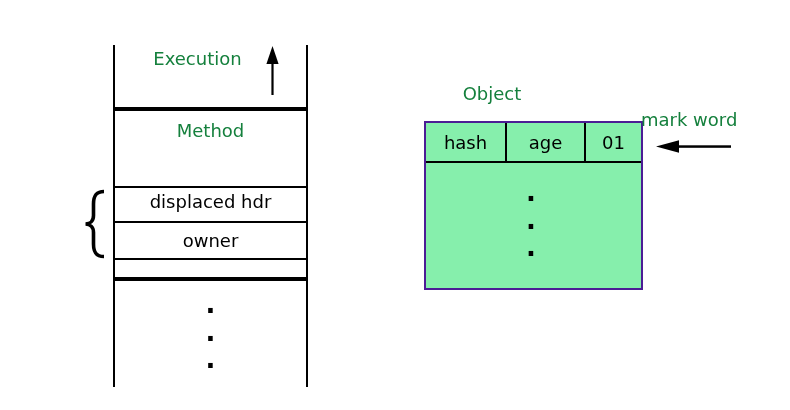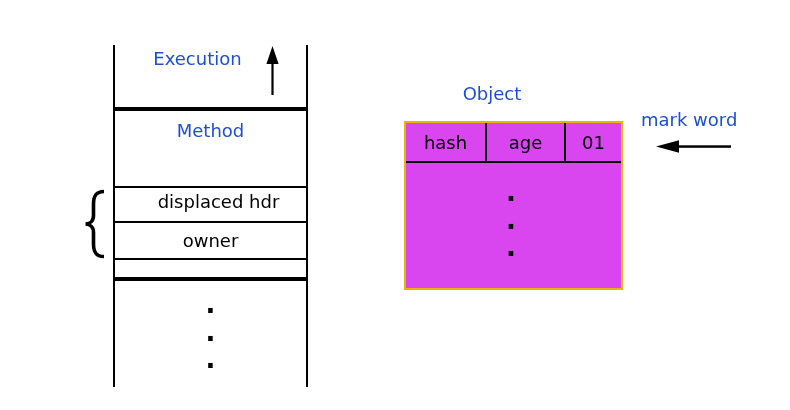--- a/index.html
+++ b/index.html
@@ -10,21 +10,21 @@
     background: #ffffff;
     font-family: "DejaVu Sans", "Liberation Sans", sans-serif;
     color: #000000;
     overflow: hidden;
   }
   .abs { position: absolute; }
   .line { position: absolute; background: #000000; }
   .txt {
     position: absolute;
     font-size: 18px;
-    color: #1d4ed8;
+    color: #15803d;
     white-space: pre;
   }
   .center2 {
     text-align: center;
     white-space: normal;
   }
   .rowcell {
     position: absolute;
     display: flex;
     align-items: center;
@@ -37,24 +37,24 @@
     flex-direction: column;
     align-items: center;
   }
   .vdots span {
     font-size: 26px;
     line-height: 27.5px;
     font-weight: bold;
   }
   .objbox {
     position: absolute;
-    left: 404px; top: 121px;
+    left: 424px; top: 121px;
     width: 215px; height: 165px;
-    border: 2px solid #eab308;
-    background: #d946ef;
+    border: 2px solid #4c1d95;
+    background: #86efac;
   }
   .objheader {
     display: flex;
     height: 38px;
     border-bottom: 2px solid #000000;
   }
   .objheader .cell {
     display: flex;
     align-items: center;
     justify-content: center;
@@ -87,21 +87,21 @@
     <svg width="15" height="50" viewBox="0 0 15 50">
       <polygon points="7.5,0 13.6,18 1.4,18" fill="#000000"></polygon>
       <rect x="6.4" y="15" width="2.2" height="34" fill="#000000"></rect>
     </svg>
   </div>
 
   <div class="txt center2" style="left:113px; top:117px; width:195px; line-height:27.5px;">
     <div>Method</div>
   </div>
 
-  <div class="rowcell" style="left:113px; top:188px; width:195px; height:27px;margin-left:8px;">
+  <div class="rowcell" style="left:113px; top:188px; width:195px; height:27px;">
     <span>displaced hdr</span>
   </div>
 
   <div class="rowcell" style="left:113px; top:223px; width:195px; height:35px;">
     <span>owner</span>
   </div>
 
   <div class="vdots" style="left:113px; top:298px; width:195px;">
     <span>·</span>
     <span>·</span>

